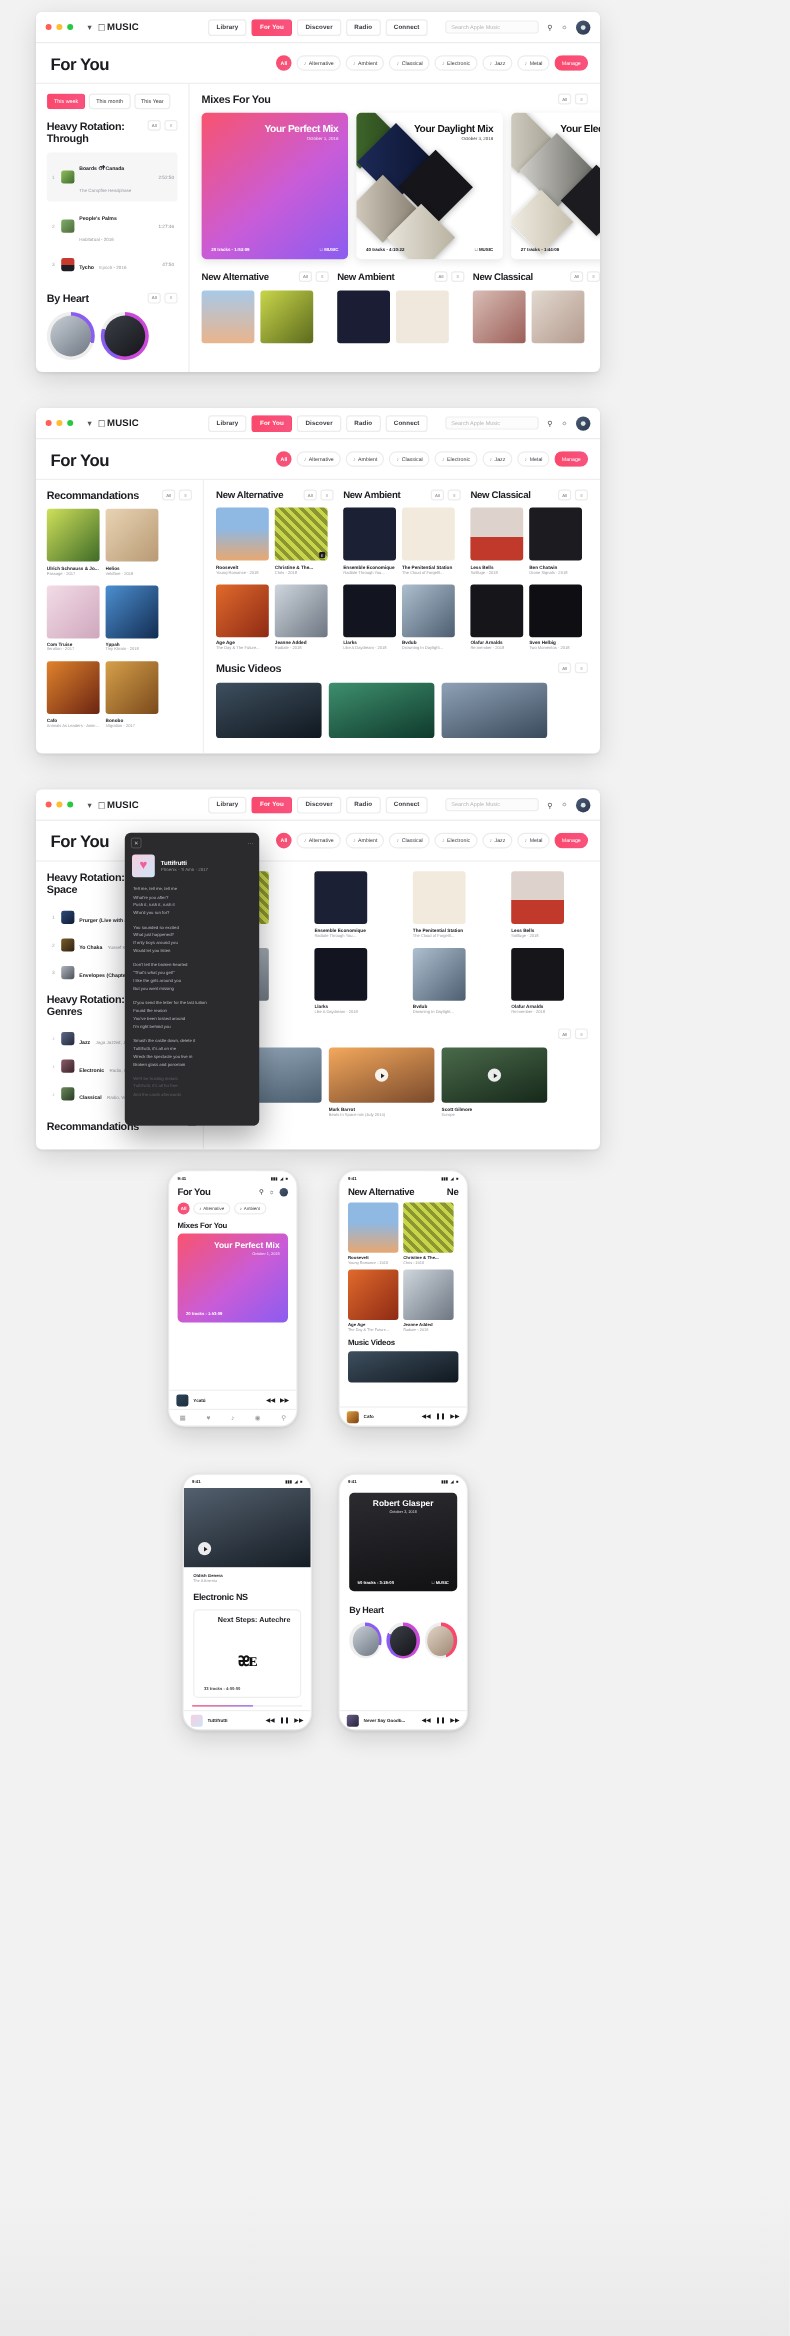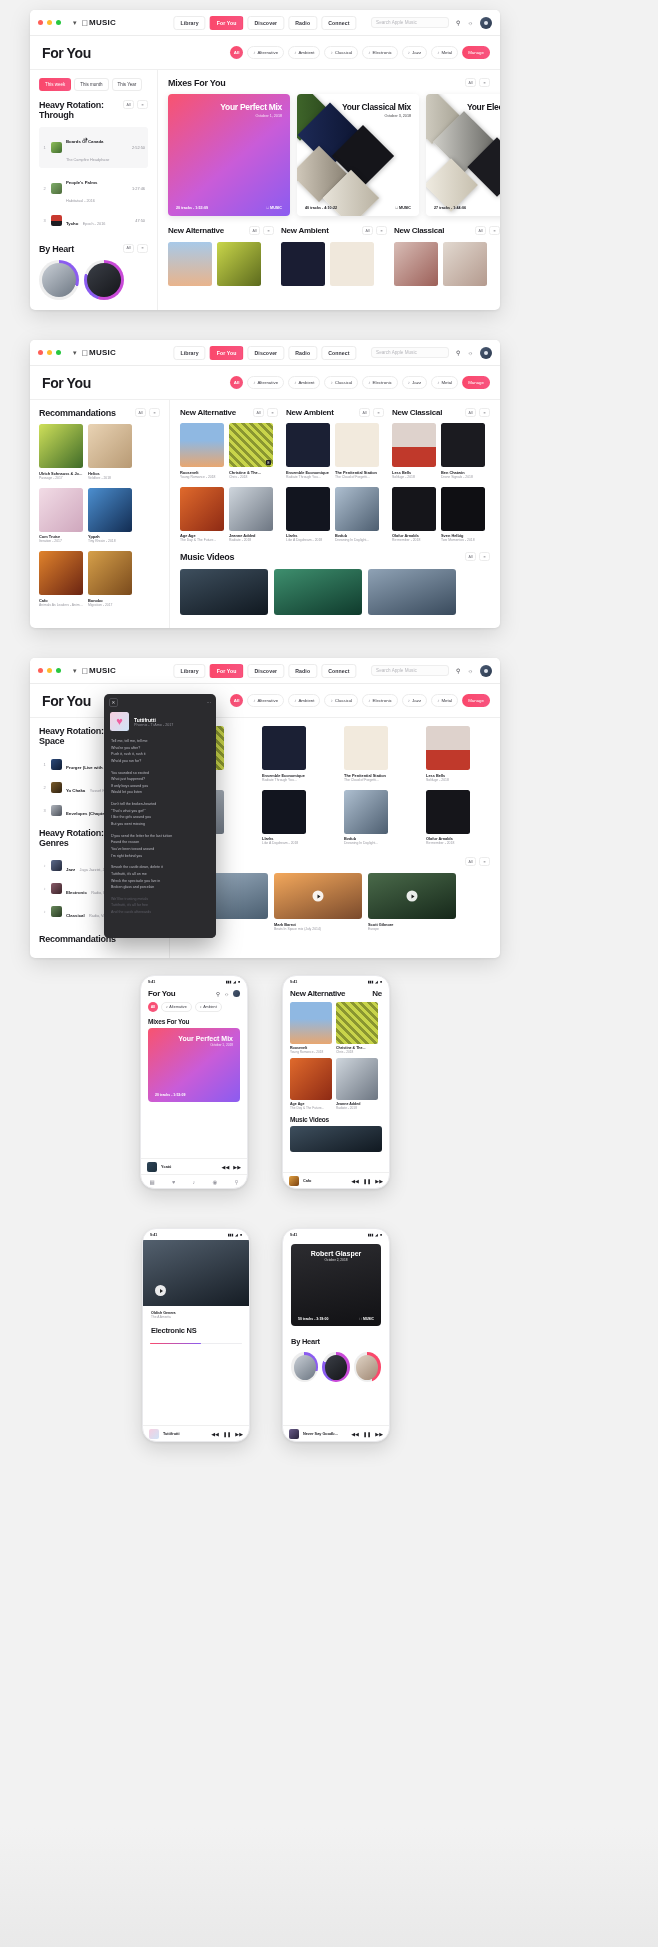--- a/index.html
+++ b/index.html
@@ -344,21 +344,21 @@
         </div>
         <div class="mix mixB">
           <div class="collage">
             <span class="cq" style="left:-18px;top:-4px;width:42px;height:42px;background:linear-gradient(135deg,#4d7a33,#2c4a1e)"></span>
             <span class="cq" style="left:10px;top:18px;width:46px;height:46px;background:linear-gradient(135deg,#1d2a57,#0c1430)"></span>
             <span class="cq" style="left:44px;top:40px;width:44px;height:44px;background:#15151a"></span>
             <span class="cq" style="left:2px;top:60px;width:40px;height:40px;background:linear-gradient(135deg,#d8d0c2,#8a8274)"></span>
             <span class="cq" style="left:34px;top:84px;width:40px;height:40px;background:linear-gradient(135deg,#e8e4da,#b9b2a2)"></span>
           </div>
           <div class="mt">
-            <b>Your Classical Mix</b>
+            <b>Your Daylight Mix</b>
             <s>October 3, 2018</s>
           </div>
           <div class="mf">
             <span class="ml">40 tracks - 4:10:22</span>
             <span class="mr"><span>MUSIC</span></span>
           </div>
         </div>
         <div class="mix mixC">
           <div class="collage">
             <span class="cq" style="left:-14px;top:2px;width:40px;height:40px;background:linear-gradient(135deg,#e6e2d8,#a8a496)"></span>
@@ -1014,39 +1014,46 @@
       <span class="pmt">Cafo</span>
       <span class="pmc">
         <span>◀◀</span>
         <span>❚❚</span>
         <span>▶▶</span>
       </span>
     </div>
   </div>
 </div>
 
-<div class="phone" style="left:142px;top:1228px;">
+<div class="phone" style="left:152px;top:1228px;">
   <div class="pbody">
     <div class="statusbar">
       <span>9:41</span>
       <span class="sbicons">
         <span>▮▮▮</span>
         <span>◢</span>
         <span>■</span>
       </span>
     </div>
     <div class="pcontent">
       <div class="fullvid" style="background:linear-gradient(160deg,#53606e,#151c24)">
         <span class="playo" style="left:12px;top:auto;bottom:10px;transform:none"></span>
       </div>
       <div style="padding:3px 8px 0">
         <div class="paln">Oldish Genera</div>
         <div class="pals">The A Amerita</div>
       </div>
       <div class="bigtitle">Electronic NS</div>
+      <div class="nextstep">
+        <div class="nslabel">
+          <b>Next Steps: Autechre</b>
+        </div>
+        <div class="nsglyph">ᴂᴇ</div>
+        <div class="nsfoot">33 tracks - 4:00:00</div>
+      </div>
       <div class="smallprog" style="margin-top:6px">
             <i></i>
           </div>
     </div>
     <div class="pminibar">
       <span class="art" style="background:linear-gradient(135deg,#f7cfe0,#cfe4f7)"></span>
       <span class="pmt">Tuttifrutti</span>
       <span class="pmc">
         <span>◀◀</span>
         <span>❚❚</span>

